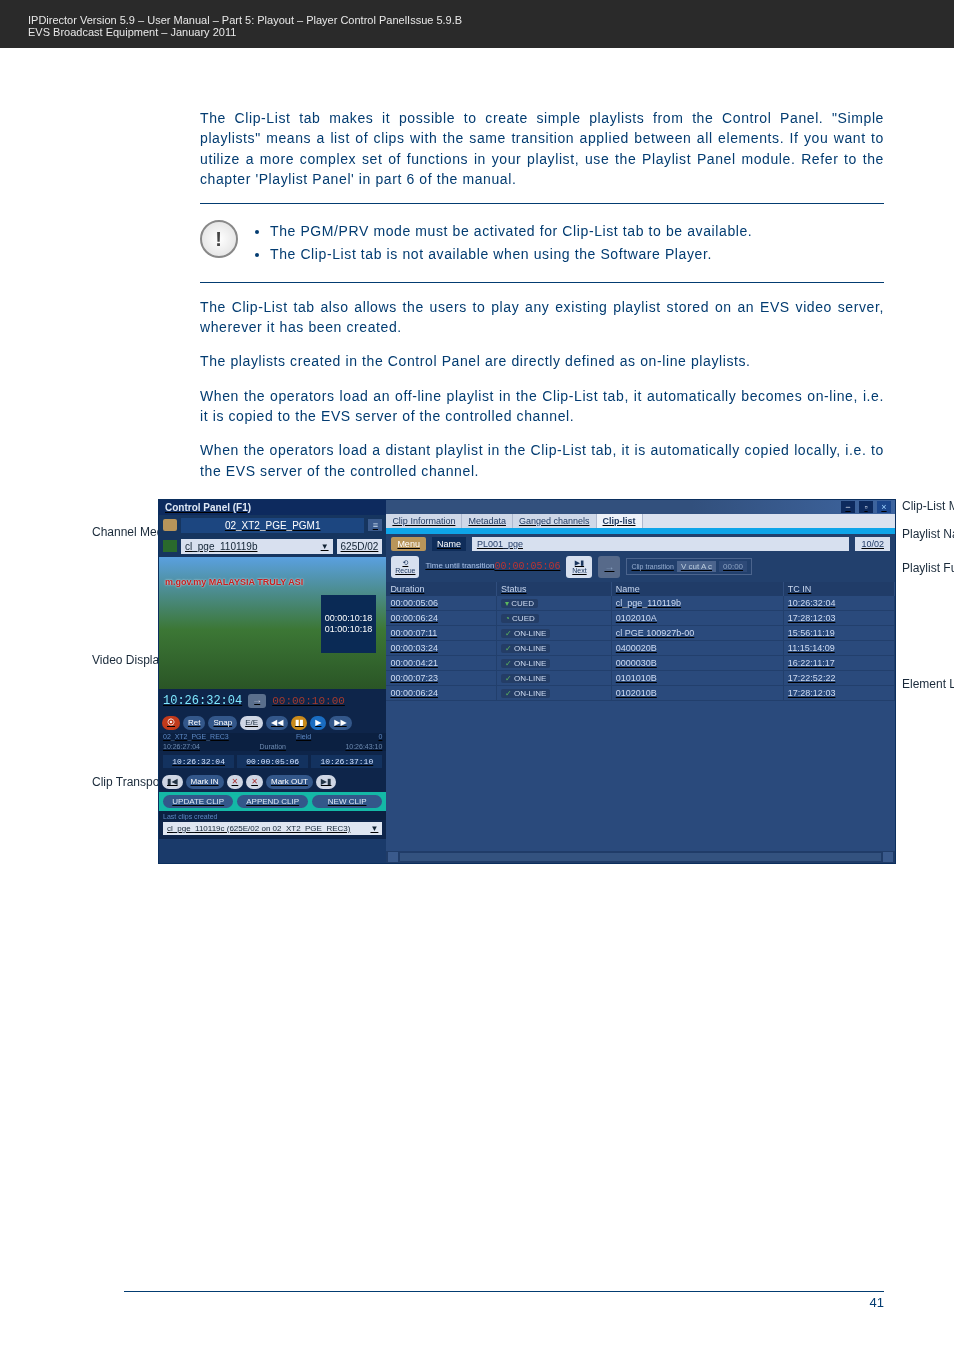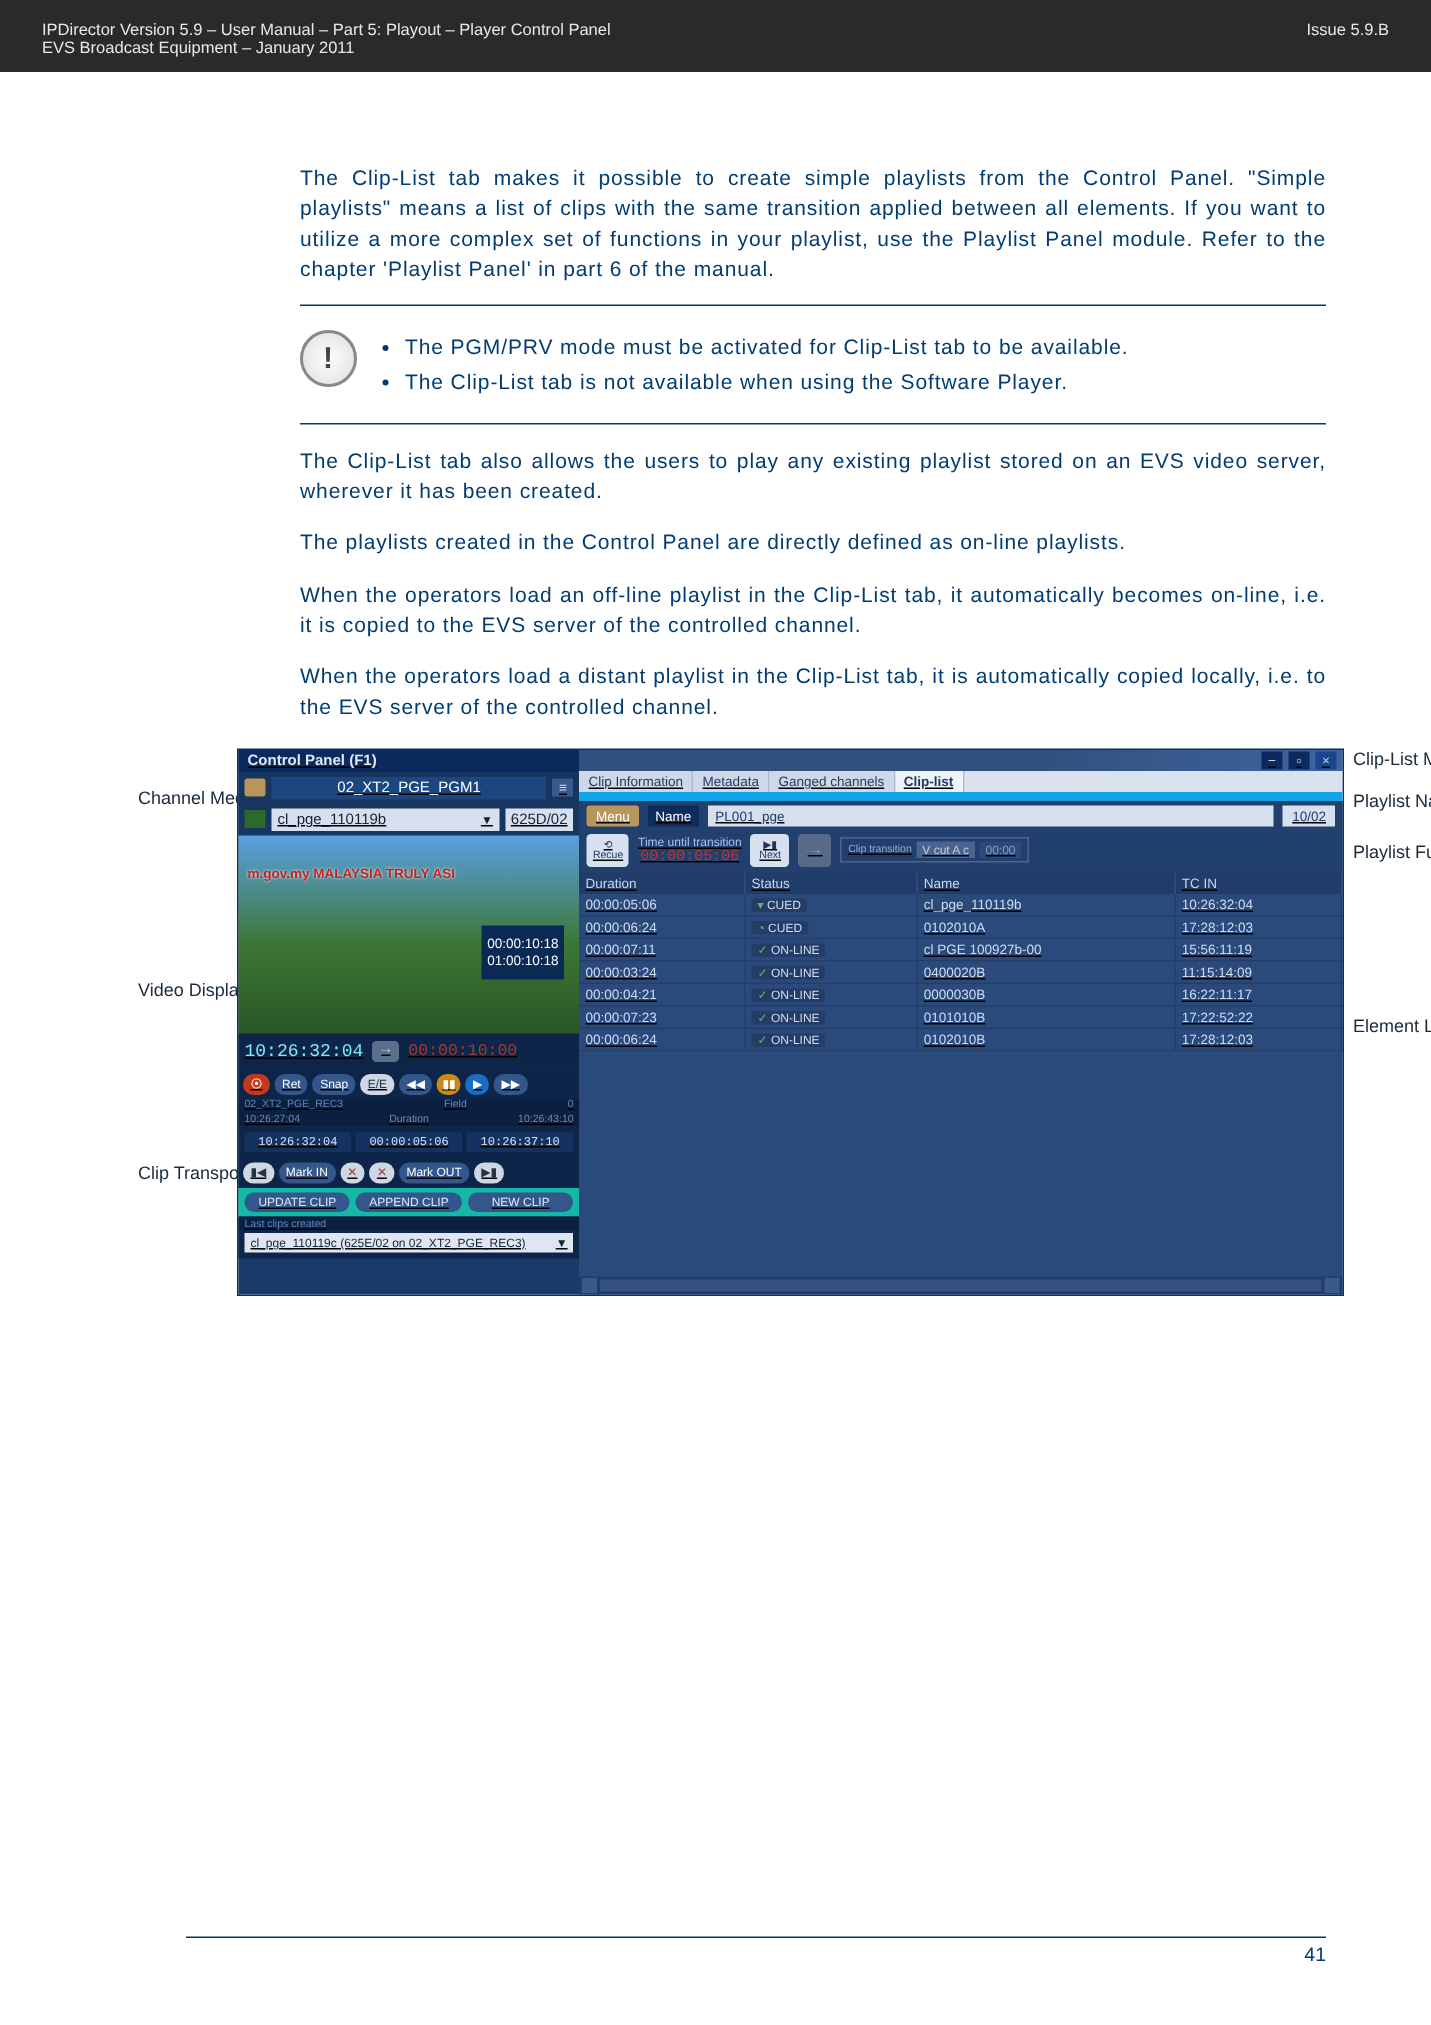--- a/index.html
+++ b/index.html
@@ -16,21 +16,20 @@
     position: relative;
     box-sizing: border-box;
   }
 
   
   .running-header {
     background: #2a2a2a;
     color: #e8e8e8;
     padding: 14px 28px 10px 28px;
     display: flex;
-    justify-content: space-between;
     align-items: flex-start;
     font-size: 11px;
   }
   .running-header .left, .running-header .right { white-space: pre-line; }
 
   
   .body-col {
     margin: 60px 70px 0 200px;
     color: #033c71;
     font-size: 14px;
@@ -176,21 +175,21 @@
     font-size: 9px;
     text-shadow: 0 0 2px #fff;
   }
   .cp-video .overlay {
     position: absolute;
     right: 10px;
     bottom: 36px;
     background: #0a2a55;
     color: #fff;
     font-size: 9px;
-    padding: 7px 4px;
+    padding: 18px 4px;
     line-height: 1.2;
     text-align: right;
     white-space: pre-line;
   }
   .cp-tc {
     background: #0e254a;
     padding: 5px 4px;
   }
   .cp-tc .tc-main {
     display: flex; align-items: center; gap: 6px;
@@ -611,21 +610,21 @@
           <span class="name-label">Name</span>
           <span class="name-field">PL001_pge</span>
           <span class="pl-id">10/02</span>
         </div>
 
         <div class="pl-func">
           <div class="recue">
             <span>⟲</span>
             <span>Recue</span>
           </div>
-          <div style="display:flex;flex-direction:column;align-items:center;">
+          <div style="display:flex;flex-direction:row;align-items:flex-start;">
             <span class="time-lbl">Time until transition</span>
             <span class="tc-red">00:00:05:06</span>
           </div>
           <div class="skip">
             <span>▶▮</span>
             <span>Next</span>
           </div>
           <div class="gray">
             <span>→</span>
           </div>

